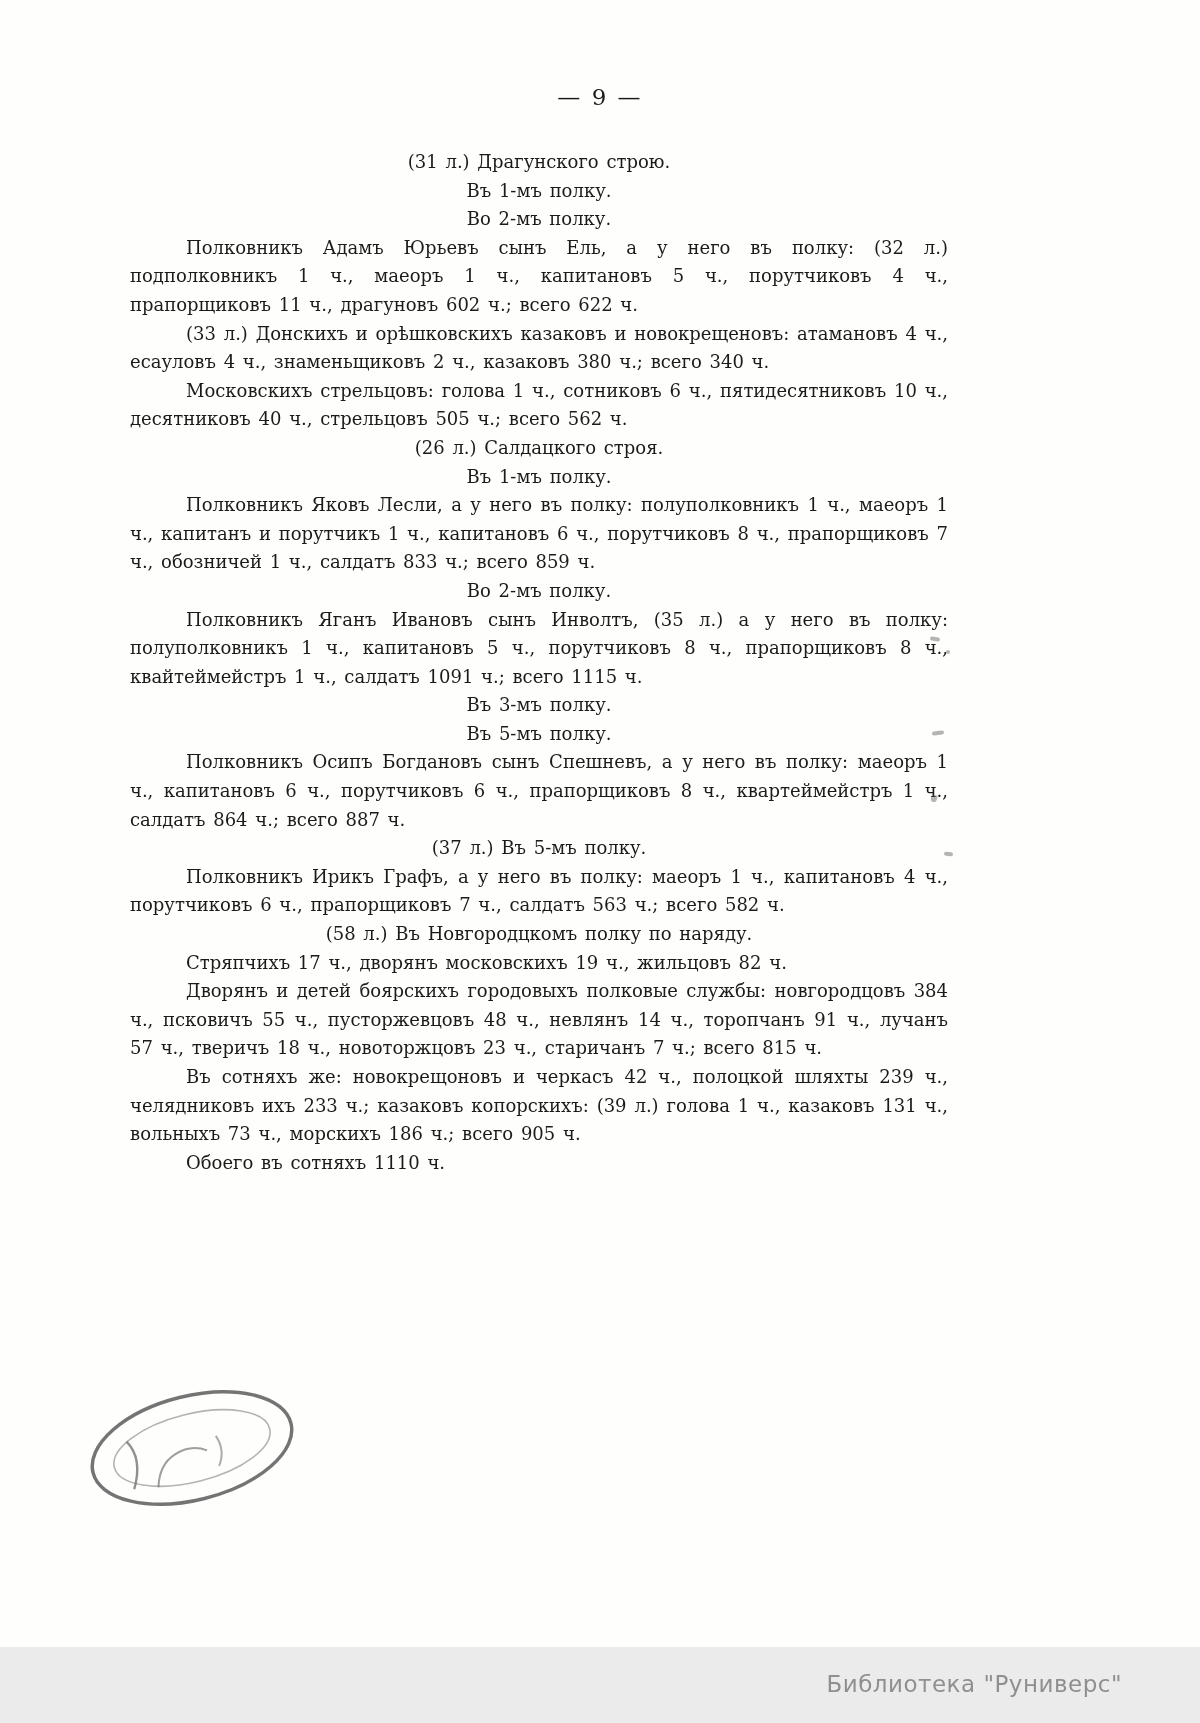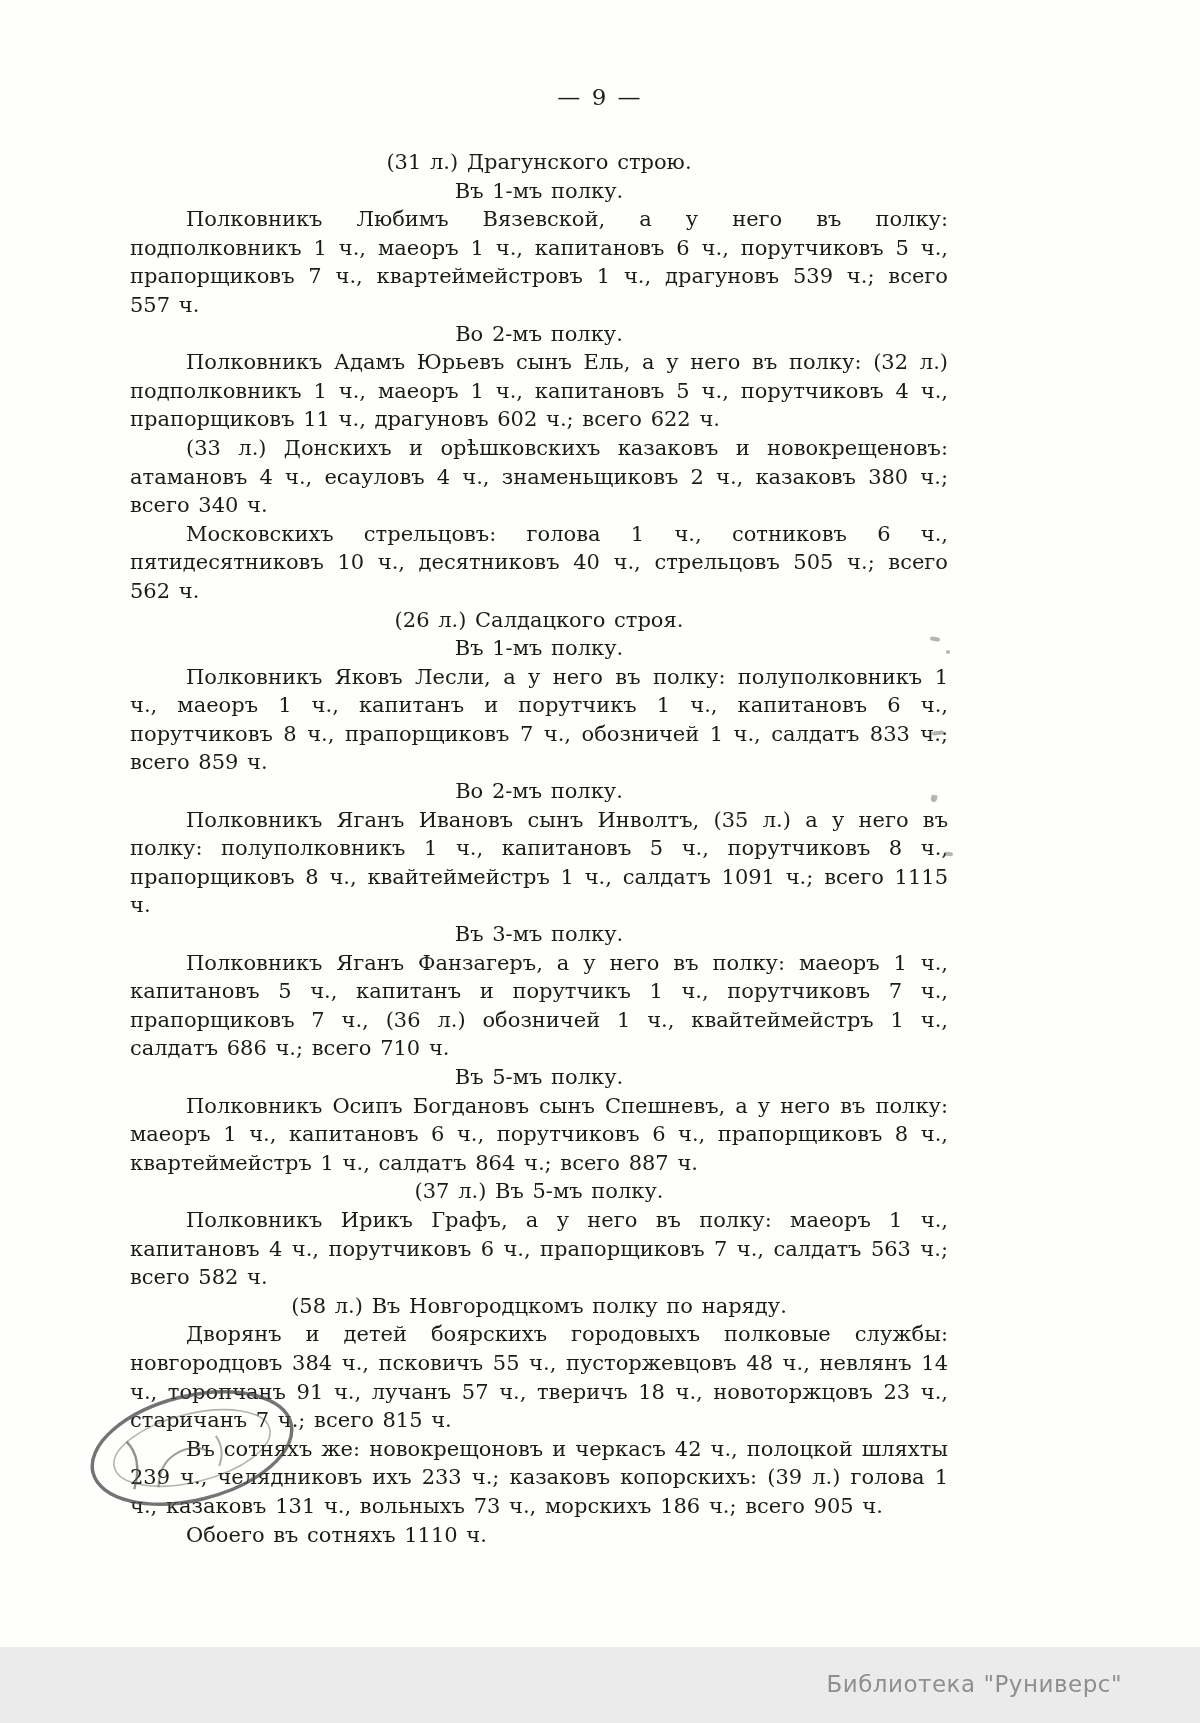--- a/index.html
+++ b/index.html
@@ -28,21 +28,21 @@
     text-align: center;
     font-size: 23px;
     font-weight: 500;
     letter-spacing: 2px;
   }
   .content {
     position: absolute;
     top: 148px;
     left: 130px;
     width: 818px;
-    font-size: 21px;
+    font-size: 18px;
     line-height: 28.6px;
     font-weight: 500;
     word-spacing: 2px;
   }
   .content p { margin: 0; }
   .block-h {
     text-align: center;
   }
   .block-p {
     text-align: justify;
@@ -91,37 +91,36 @@
 </head>
 <body>
 
 <div class="page">
 
   <div class="page-number">— 9 —</div>
 
   <div class="content">
     <p class="block-h">(31 л.) Драгунского строю.</p>
     <p class="block-h">Въ 1-мъ полку.</p>
-    <p class="block-p">Полковникъ Любимъ Вязевской, а у него въ полку: подполковникъ 1 ч., маеоръ 1 ч., капитановъ 6 ч., порутчиковъ 5 ч., прапорщиковъ 7 ч., квартеймейстровъ 1 ч., драгуновъ 539 ч.; всего 557 ч.</p>
     <p class="block-h">Во 2-мъ полку.</p>
     <p class="block-p">Полковникъ Адамъ Юрьевъ сынъ Ель, а у него въ полку: (32 л.) подполковникъ 1 ч., маеоръ 1 ч., капитановъ 5 ч., порутчиковъ 4 ч., прапорщиковъ 11 ч., драгуновъ 602 ч.; всего 622 ч.</p>
     <p class="block-p">(33 л.) Донскихъ и орѣшковскихъ казаковъ и новокрещеновъ: атамановъ 4 ч., есауловъ 4 ч., знаменьщиковъ 2 ч., казаковъ 380 ч.; всего 340 ч.</p>
     <p class="block-p">Московскихъ стрельцовъ: голова 1 ч., сотниковъ 6 ч., пятидесятниковъ 10 ч., десятниковъ 40 ч., стрельцовъ 505 ч.; всего 562 ч.</p>
     <p class="block-h">(26 л.) Салдацкого строя.</p>
     <p class="block-h">Въ 1-мъ полку.</p>
     <p class="block-p">Полковникъ Яковъ Лесли, а у него въ полку: полуполковникъ 1 ч., маеоръ 1 ч., капитанъ и порутчикъ 1 ч., капитановъ 6 ч., порутчиковъ 8 ч., прапорщиковъ 7 ч., обозничей 1 ч., салдатъ 833 ч.; всего 859 ч.</p>
     <p class="block-h">Во 2-мъ полку.</p>
     <p class="block-p">Полковникъ Яганъ Ивановъ сынъ Инволтъ, (35 л.) а у него въ полку: полуполковникъ 1 ч., капитановъ 5 ч., порутчиковъ 8 ч., прапорщиковъ 8 ч., квайтеймейстръ 1 ч., салдатъ 1091 ч.; всего 1115 ч.</p>
     <p class="block-h">Въ 3-мъ полку.</p>
-    <p class="block-p">Полковникъ Яганъ Фанзагеръ, а у него въ полку: маеоръ 1 ч., капитановъ 5 ч., капитанъ и порутчикъ 1 ч., порутчиковъ 7 ч., прапорщиковъ 7 ч., (36 л.) обозничей 1 ч., квайтеймейстръ 1 ч., салдатъ 686 ч.; всего 710 ч.</p>
     <p class="block-h">Въ 5-мъ полку.</p>
     <p class="block-p">Полковникъ Осипъ Богдановъ сынъ Спешневъ, а у него въ полку: маеоръ 1 ч., капитановъ 6 ч., порутчиковъ 6 ч., прапорщиковъ 8 ч., квартеймейстръ 1 ч., салдатъ 864 ч.; всего 887 ч.</p>
     <p class="block-h">(37 л.) Въ 5-мъ полку.</p>
     <p class="block-p">Полковникъ Ирикъ Графъ, а у него въ полку: маеоръ 1 ч., капитановъ 4 ч., порутчиковъ 6 ч., прапорщиковъ 7 ч., салдатъ 563 ч.; всего 582 ч.</p>
     <p class="block-h">(58 л.) Въ Новгородцкомъ полку по наряду.</p>
+    <p class="block-p">Стряпчихъ 17 ч., дворянъ московскихъ 19 ч., жильцовъ 82 ч.</p>
     <p class="block-p">Дворянъ и детей боярскихъ городовыхъ полковые службы: новгородцовъ 384 ч., псковичъ 55 ч., пусторжевцовъ 48 ч., невлянъ 14 ч., торопчанъ 91 ч., лучанъ 57 ч., тверичъ 18 ч., новоторжцовъ 23 ч., старичанъ 7 ч.; всего 815 ч.</p>
     <p class="block-p">Въ сотняхъ же: новокрещоновъ и черкасъ 42 ч., полоцкой шляхты 239 ч., челядниковъ ихъ 233 ч.; казаковъ копорскихъ: (39 л.) голова 1 ч., казаковъ 131 ч., вольныхъ 73 ч., морскихъ 186 ч.; всего 905 ч.</p>
     <p class="block-p">Обоего въ сотняхъ 1110 ч.</p>
   </div>
 
   <svg class="stamp" viewBox="0 0 236 144" aria-hidden="true">
     <g opacity="0.75" transform="rotate(-14 118 72)">
       <ellipse cx="118" cy="72" rx="102" ry="52" fill="none" stroke="#474747" stroke-width="3.5"></ellipse>
       <ellipse cx="118" cy="72" rx="80" ry="34" fill="none" stroke="#474747" stroke-width="1.6" opacity="0.55"></ellipse>
       <path d="M52 98 q16 -28 4 -48" fill="none" stroke="#474747" stroke-width="2.4" opacity="0.8"></path>

